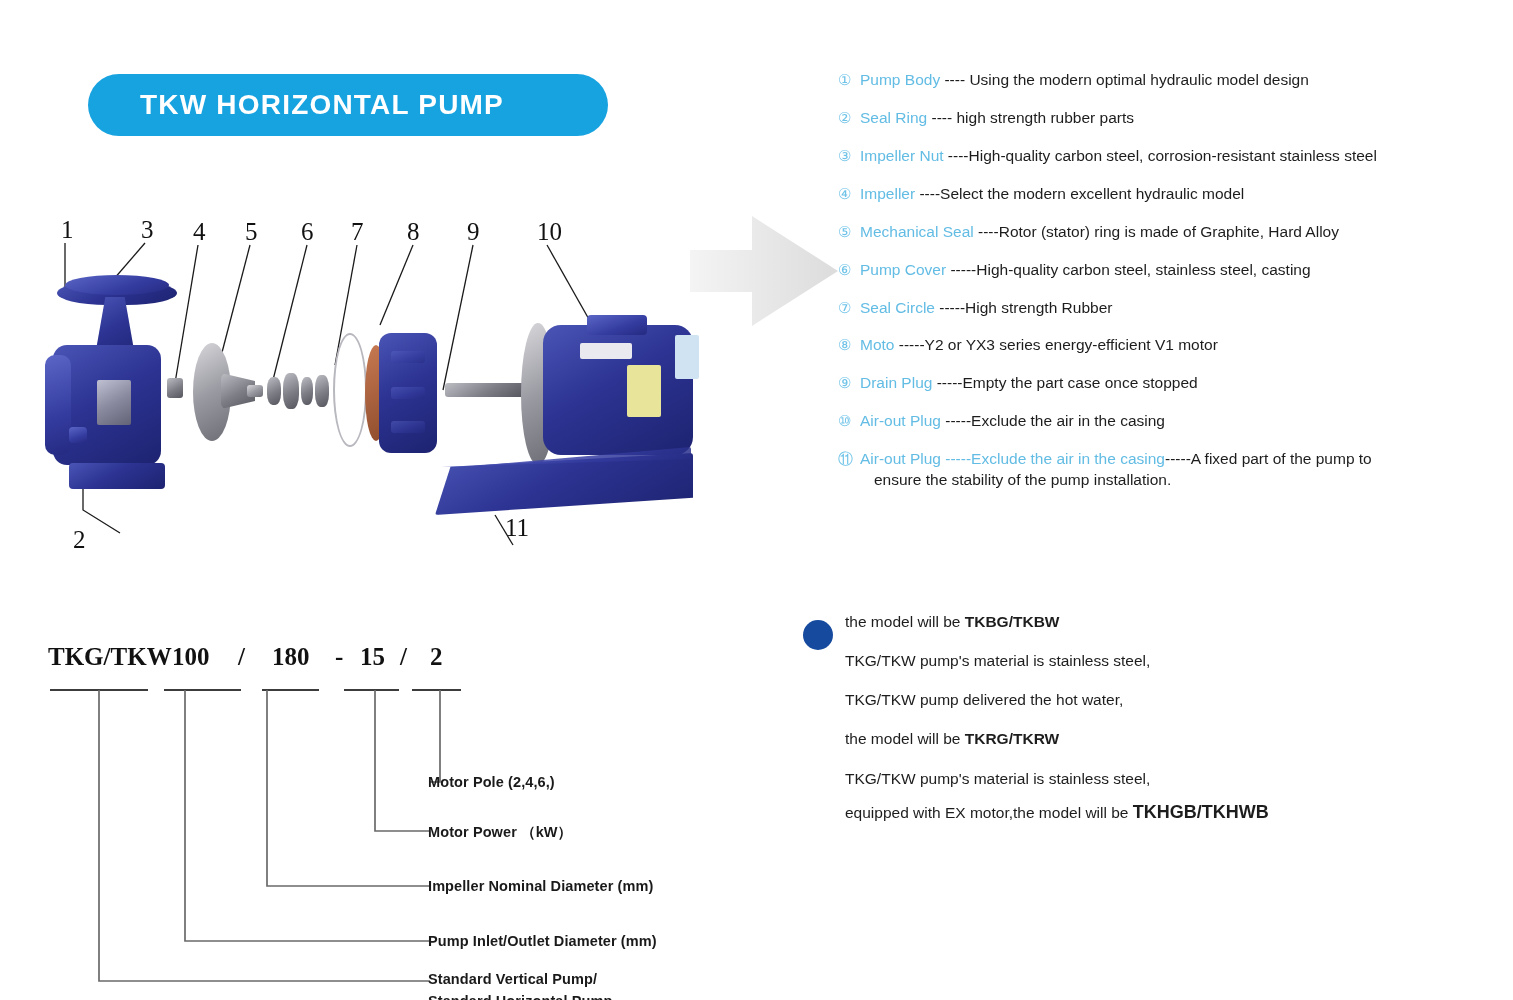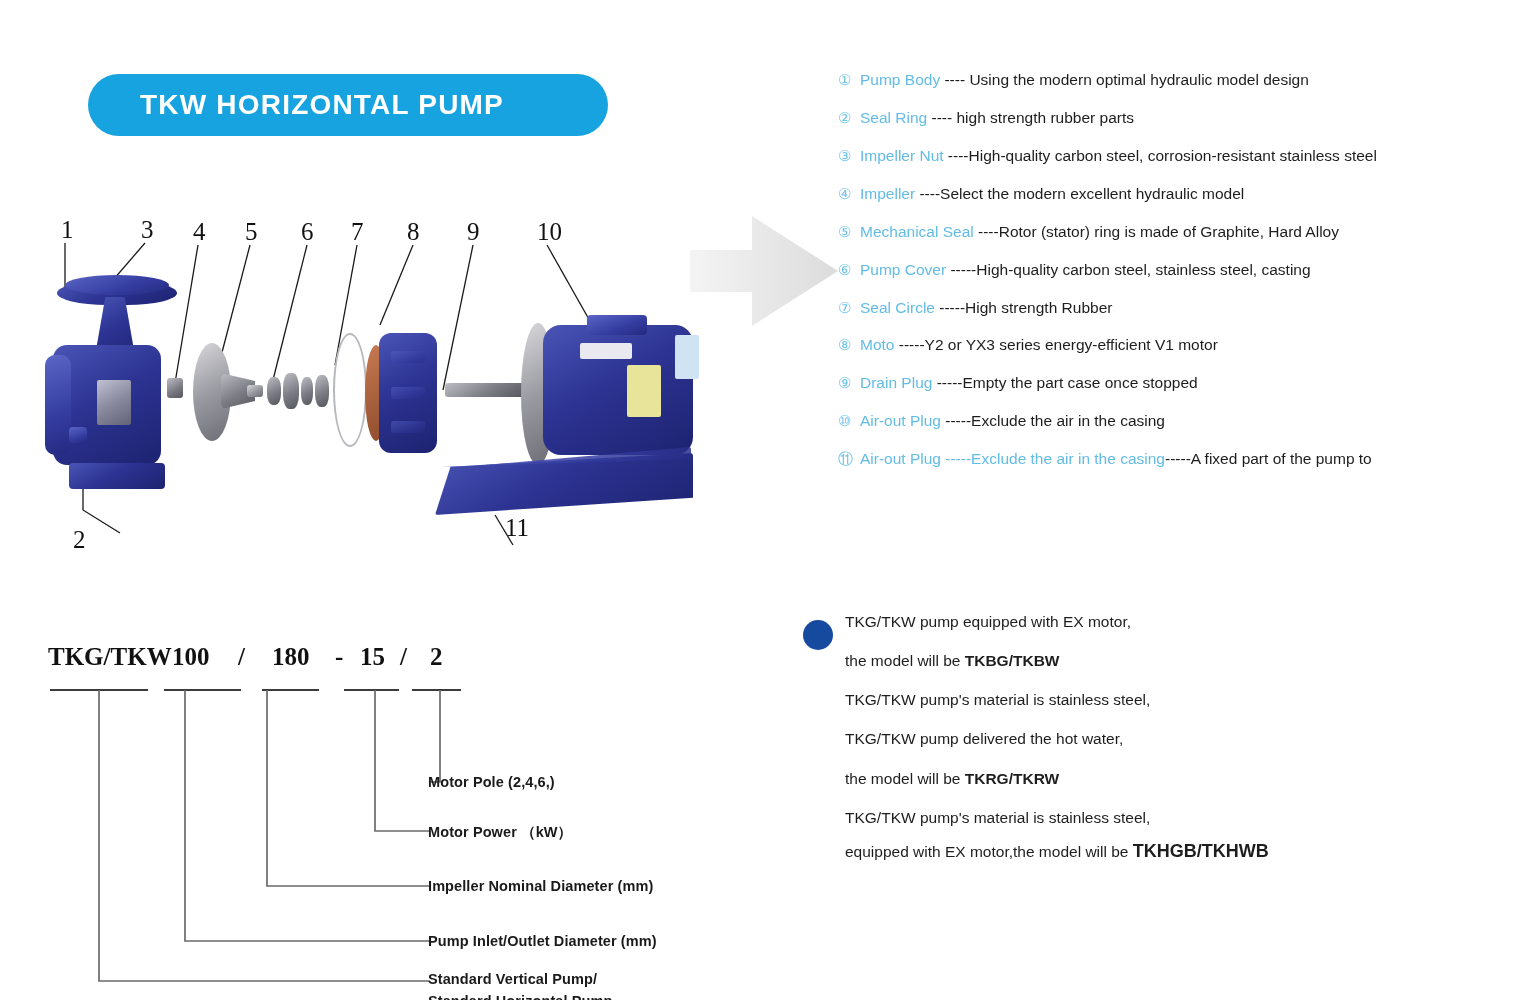--- a/index.html
+++ b/index.html
@@ -241,20 +241,21 @@
       <span class="legend-num">⑩</span>
       <span class="legend-body">
         <span class="lg-blue">Air-out Plug</span><span class="lg-black"> -----</span><span class="lg-black">Exclude the air in the casing</span>
       </span>
     </div>
 
     <div class="legend-row">
       <span class="legend-num">⑪</span>
       <span class="legend-body">
         <span class="lg-blue">Air-out Plug</span><span class="lg-blue"> -----</span><span class="lg-blue">Exclude the air in the casing</span><span class="lg-black">-----A fixed part of the pump to</span>
+        <span class="legend-sub">ensure the stability of the pump installation.</span>
       </span>
     </div>
 
   </div>
 
   <div class="nomen">
 
     <div class="code-row">
       <span class="code-tok" style="left:13px;">TKG/TKW</span>
       <span class="code-tok" style="left:137px;">100</span>
@@ -296,23 +297,20 @@
     <div class="nom-label" style="left:393px;top:328px;">Standard Vertical Pump/</div>
     <div class="nom-label" style="left:393px;top:350px;">Standard  Horizontal Pump</div>
 
   </div>
 
   <div class="bulletblock">
     <div class="bullet-dot"></div>
     <div class="bullet-lines">
 
       <div class="bline">
-        <span>TKG/TKW pump equipped with EX motor,</span><span class="bold"></span>
-      </div>
-      <div class="bline">
         <span>the model will be </span><span class="bold">TKBG/TKBW</span>
       </div>
       <div class="bline">
         <span>TKG/TKW pump's material is stainless steel,</span><span class="bold"></span>
       </div>
       <div class="bline">
         <span>TKG/TKW pump delivered the hot water,</span><span class="bold"></span>
       </div>
       <div class="bline">
         <span>the model will be </span><span class="bold">TKRG/TKRW</span>

